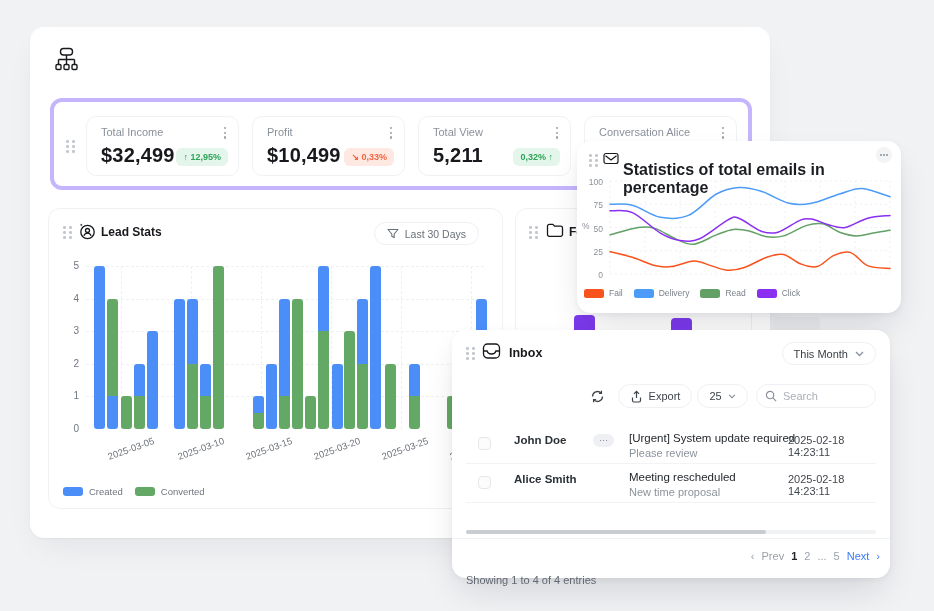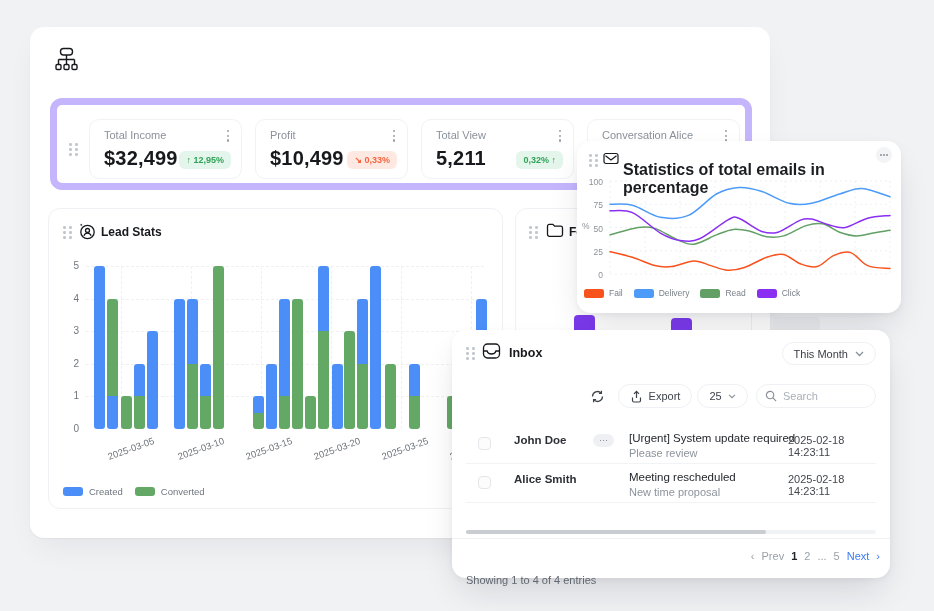--- a/index.html
+++ b/index.html
@@ -14,21 +14,21 @@
   #page-title { font-size:19px; font-weight:700; color:#17191c; letter-spacing:.1px; }
 
   
   .drag { display:grid; grid-template-columns:repeat(2,3px); grid-gap:2.5px 3px; }
   .drag i { width:2.5px; height:2.5px; border-radius:50%; background:#c3c8ce; }
   .dots3 { display:flex; flex-direction:column; gap:2.2px; align-items:center; cursor:pointer; padding:2px 4px; }
   .dots3 i { width:2.4px; height:2.4px; border-radius:50%; background:#9aa1a9; }
 
   
   #stats-row { position:absolute; left:20px; top:71px; width:702px; height:92px;
-    border:7px solid #c4b5fd; border-radius:12px; }
+    border:4px solid #c4b5fd; border-radius:12px; }
   #stats-row > .drag { position:absolute; left:12px; top:38px; }
   .stat-card { position:absolute; top:14px; width:153px; height:60px;
     border:1px solid #f0f2f4; border-radius:10px; background:#fff; }
   .stat-title { position:absolute; left:14px; top:9px; font-size:11px; color:#8b919b; }
   .stat-kebab { position:absolute; right:8px; top:8px; }
   .stat-value { position:absolute; left:14px; top:27px; font-size:20px; font-weight:700; color:#17191c; letter-spacing:.2px; }
   .stat-badge { position:absolute; right:10px; top:31px; font-size:9px; font-weight:700;
     padding:4px 7px; border-radius:6px; white-space:nowrap; }
   .badge-up   { background:#e4f5eb; color:#2fa357; }
   .badge-down { background:#fde9e2; color:#f4653f; }
@@ -204,20 +204,28 @@
       </span>
     <span id="lead-icon">
       <svg class="icon" width="20" height="20" viewBox="0 0 20 20" fill="none" stroke="#17191c" stroke-width="1.3">
         <circle cx="10.5" cy="11" r="6.7"></circle>
         <circle cx="10.5" cy="9.5" r="2"></circle>
         <path d="M6.9 14.8c.7-1.8 2-2.7 3.6-2.7s2.9.9 3.6 2.7"></path>
         <path d="M4.2 2.4l.4 1.1 1.1.4-1.1.4-.4 1.1-.4-1.1-1.1-.4 1.1-.4z" fill="#17191c" stroke="none"></path>
       </svg>
     </span>
     <span id="lead-title">Lead Stats</span>
+    <button id="lead-filter">
+      <span>
+        <svg class="icon" width="12" height="12" viewBox="0 0 12 12" fill="none" stroke="#697079" stroke-width="1.1">
+          <path d="M1 1.5h10L7.2 6v3.6L4.8 8.2V6L1 1.5z" stroke-linejoin="round"></path>
+        </svg>
+      </span>
+      <span>Last 30 Days</span>
+    </button>
     <div id="lead-plot">
         <span class="ytick" style="left: 8px; top: 214px;">0</span>
         <div class="hgrid" style="left: 37px; width: 398px; top: 187.4px;"></div>
         <span class="ytick" style="left: 8px; top: 181.4px;">1</span>
         <div class="hgrid" style="left: 37px; width: 398px; top: 154.8px;"></div>
         <span class="ytick" style="left: 8px; top: 148.8px;">2</span>
         <div class="hgrid" style="left: 37px; width: 398px; top: 122.2px;"></div>
         <span class="ytick" style="left: 8px; top: 116.2px;">3</span>
         <div class="hgrid" style="left: 37px; width: 398px; top: 89.6px;"></div>
         <span class="ytick" style="left: 8px; top: 83.6px;">4</span>

